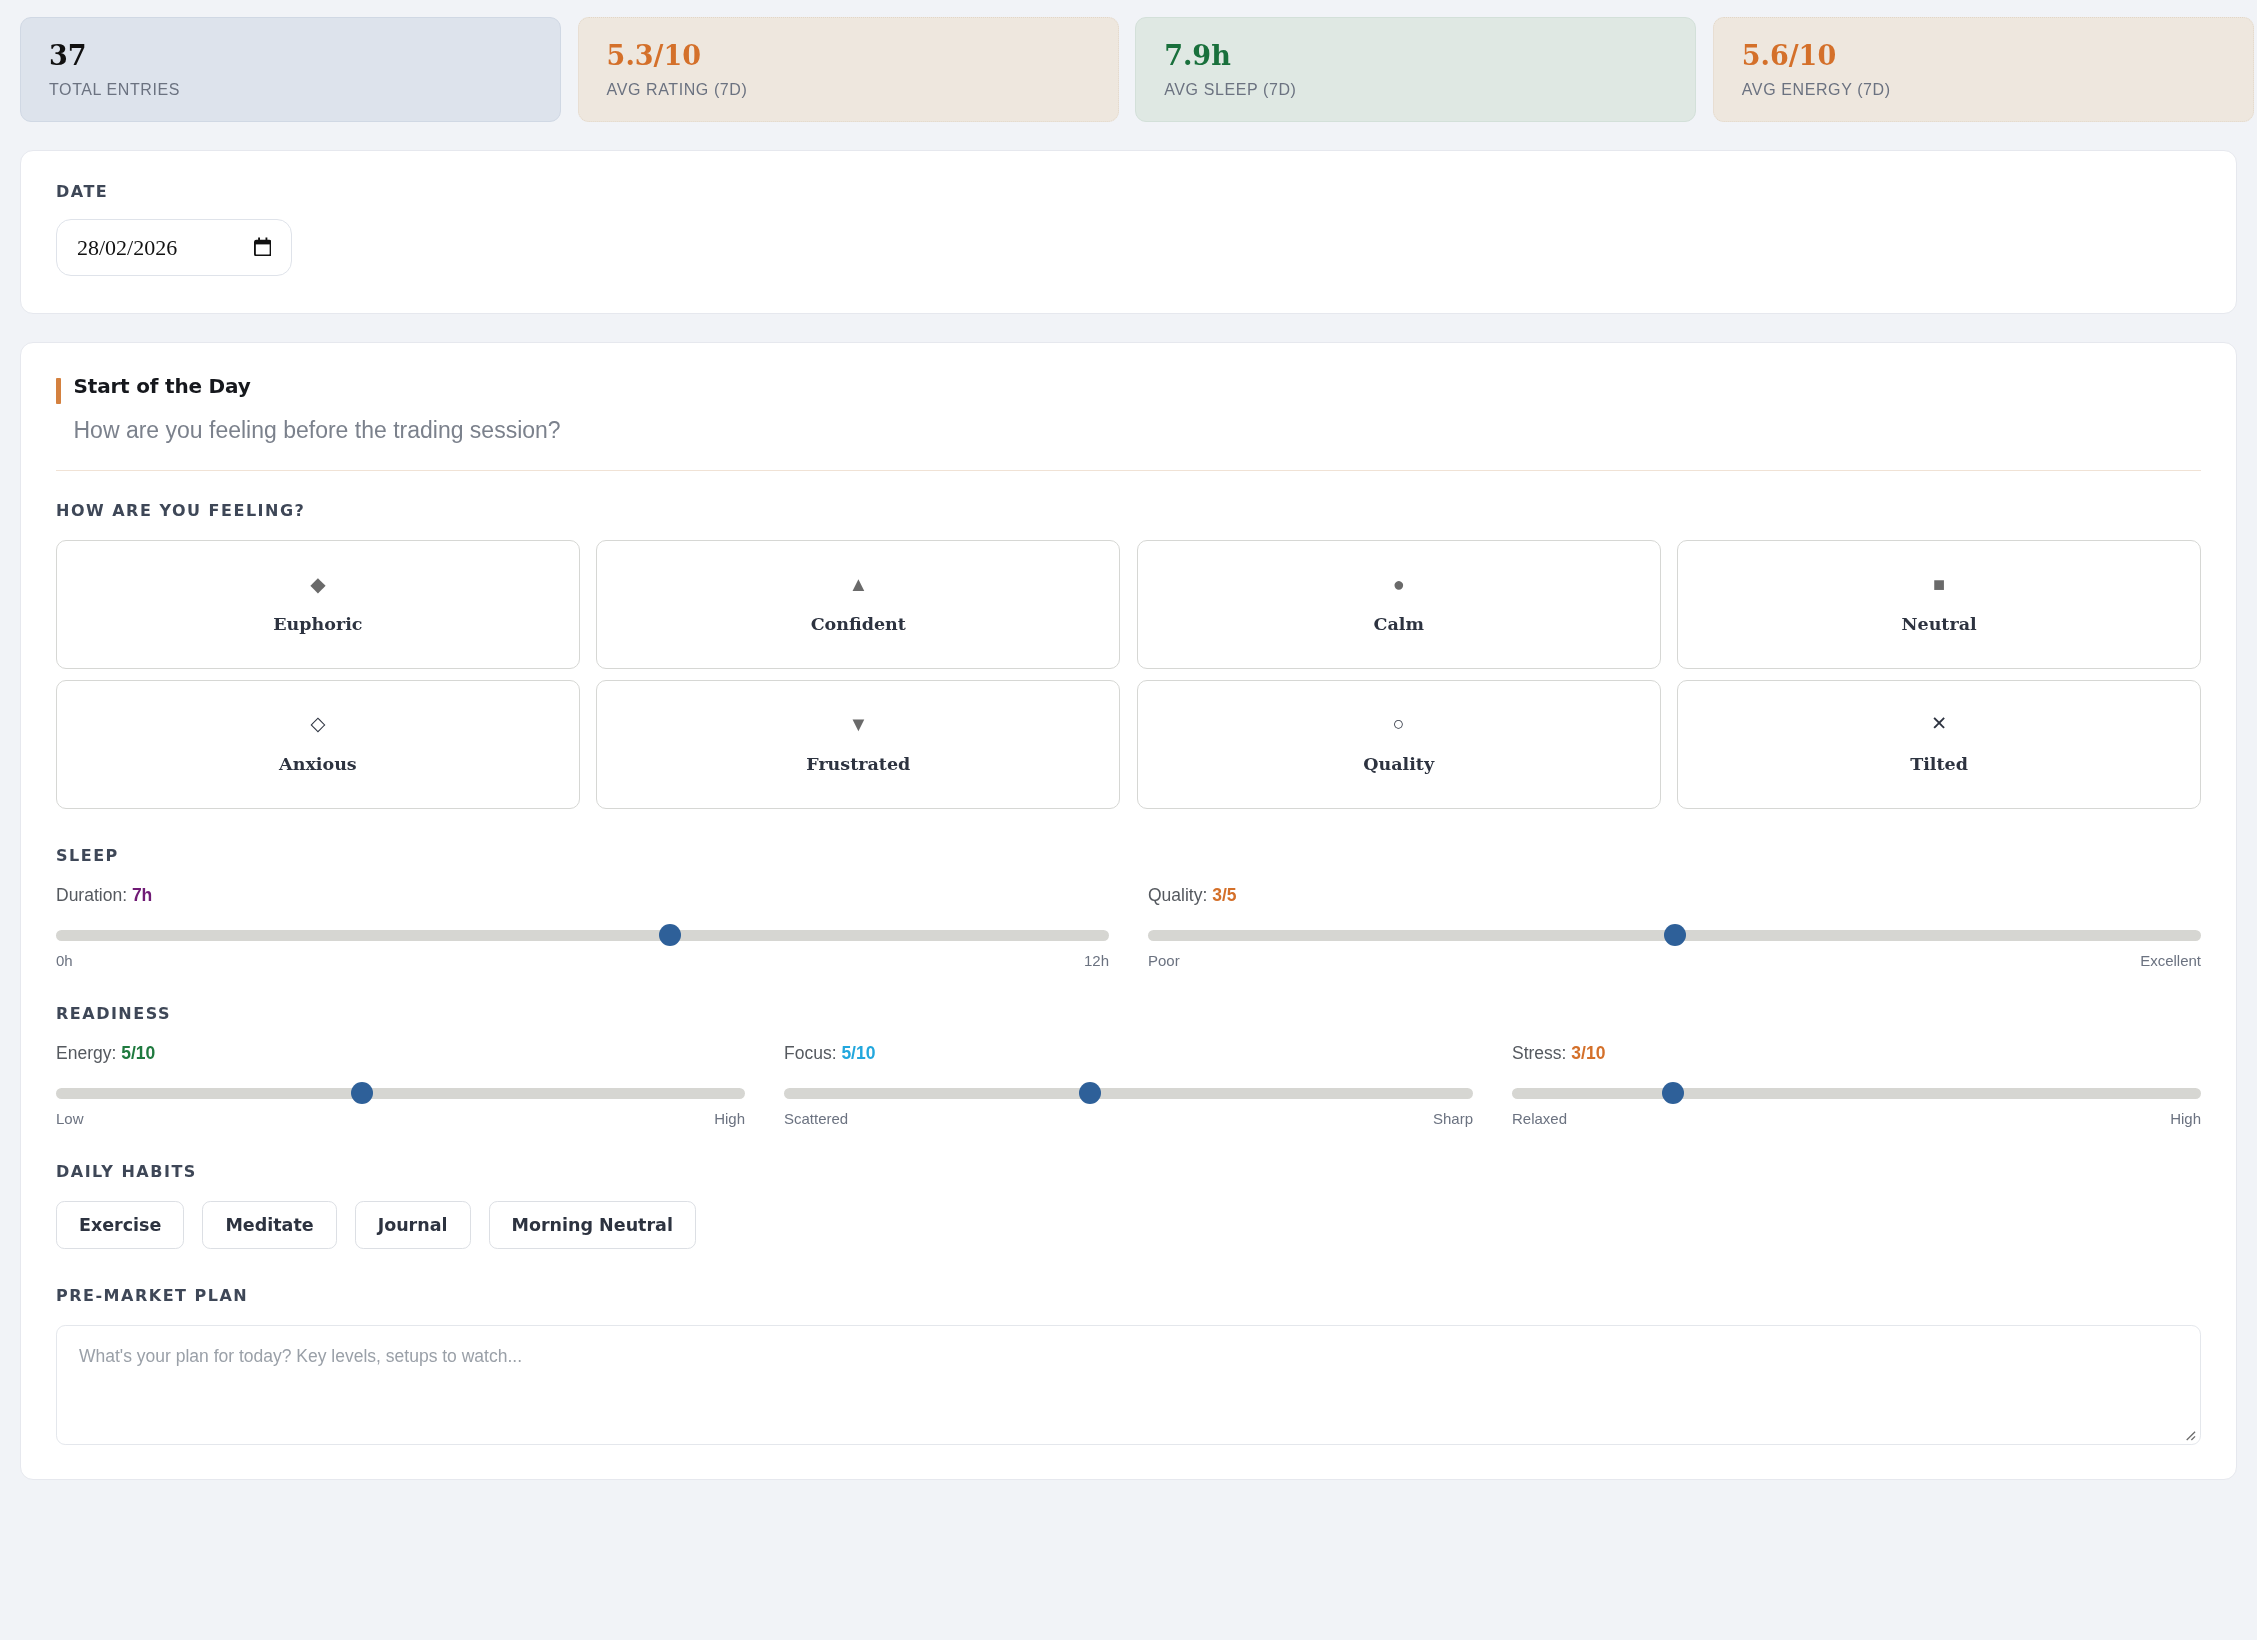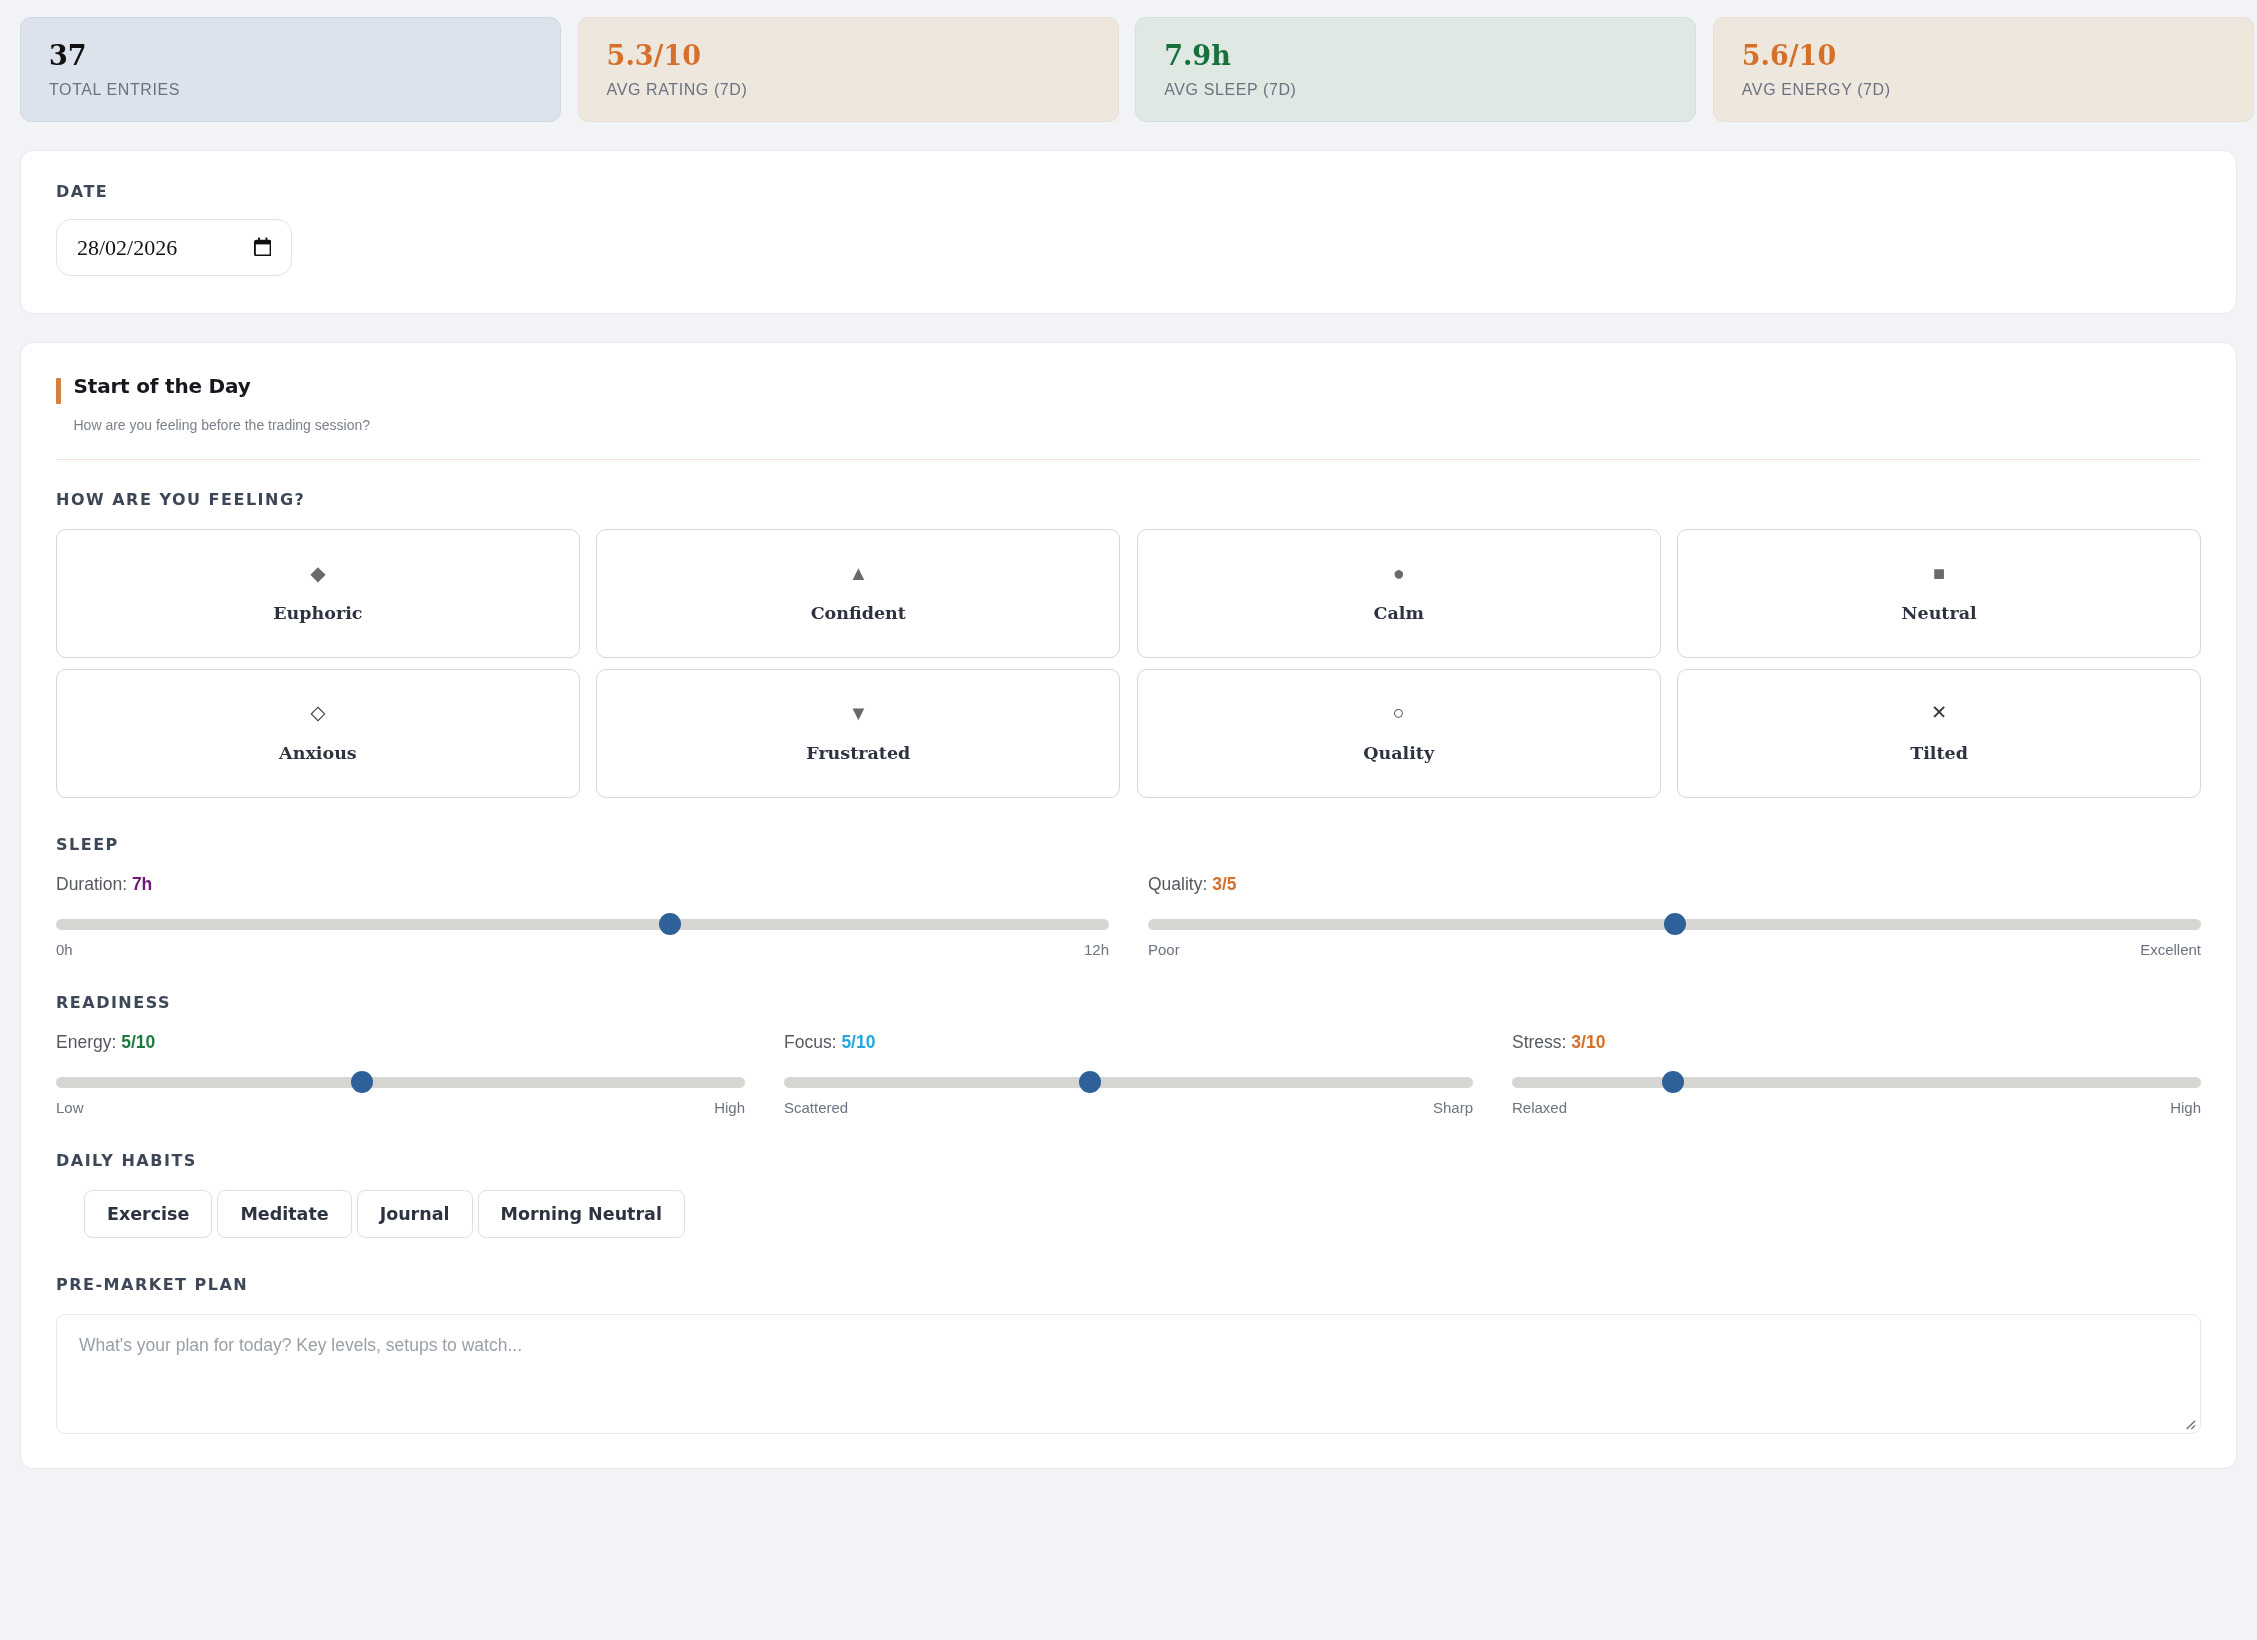--- a/index.html
+++ b/index.html
@@ -94,21 +94,21 @@
     margin-top: 3.7px;
   }
   .sec-title {
     font-family: "DejaVu Sans", sans-serif;
     font-size: 20px;
     font-weight: bold;
     color: #16181d;
     letter-spacing: -0.2px;
   }
   .sec-sub {
-    font-size: 14px;
+    font-size: 23px;
     color: #7b818c;
     margin: 13px 0 0 17.5px;
   }
   .divider {
     height: 0.9px;
     background: #f0e2d5;
     margin: 26px 0 29.5px 0;
   }
 
   .group-label {
@@ -193,23 +193,22 @@
   .ends {
     display: flex;
     justify-content: space-between;
     font-size: 15px;
     color: #6b7280;
   }
 
   
   .chips {
     display: flex;
-    gap: 5px;
+    gap: 18px;
     margin-bottom: 37px;
-    margin-left: 28px;
   }
   .chip {
     border: 0.9px solid #dcdfe4;
     border-radius: 8.3px;
     background: #fff;
     padding: 13px 22px;
     font-family: "DejaVu Sans", sans-serif;
     font-size: 17.5px;
     font-weight: bold;
     color: #2d3340;

